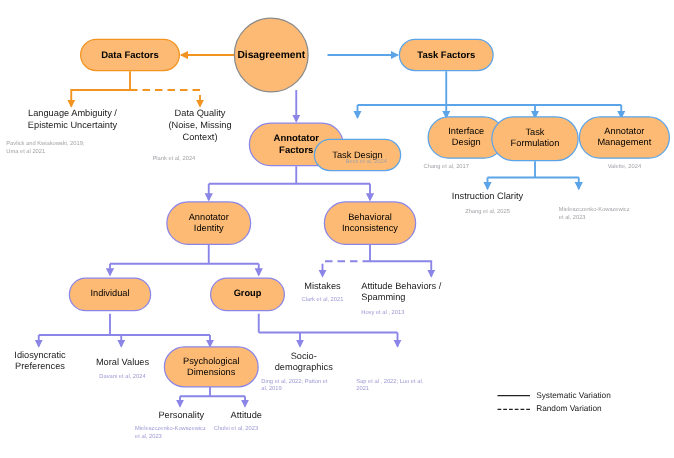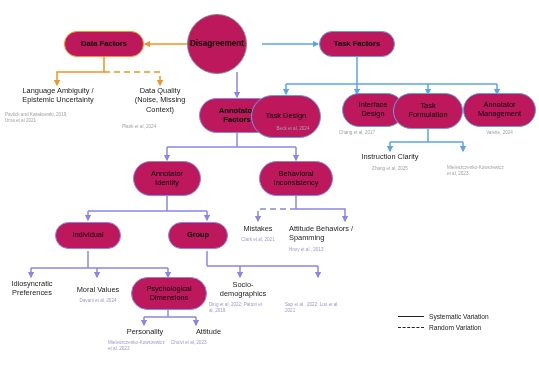--- a/index.html
+++ b/index.html
@@ -18,21 +18,21 @@
     position: absolute; left: 0; top: 0;
     width: 539px; height: 366px;
     pointer-events: none;
   }
   .node {
     position: absolute;
     display: flex; flex-direction: column;
     align-items: center; justify-content: center;
     text-align: center;
     line-height: 1.15;
-    background: #be185d;
+    background: #fdba74;
   }
   .pill {
     border-radius: 999px;
     border-width: 1.4px;
     border-style: solid;
   }
   .circ { border-radius: 50%; border: 1.4px solid #8a8a8a; }
   .b-orange { border-color: #F2941F; }
   .b-blue   { border-color: #5BA4E8; }
   .b-purple { border-color: #8B85E8; }
@@ -157,21 +157,21 @@
 
   <div class="leaf" style="left:121px; top:86px; width:78px; font-size:7.4px;">
     <div>Data Quality</div>
     <div>(Noise, Missing</div>
     <div>Context)</div>
   </div>
   <div class="cite gray" style="left:122px; top:124px; width:78px;">
     <div>Plank et al, 2024</div>
   </div>
 
-  <div class="node pill b-blue" style="left:251px; top:95px; width:70px; height:43px; font-size:7.4px;">
+  <div class="node pill b-blue" style="left:251px; top:111px; width:70px; height:26px; font-size:7.4px;">
     <span>Task Design</span>
   </div>
   <div class="cite gray" style="left:258px; top:126px; width:70px; text-align:center;">
     <div>Beck et al, 2024</div>
   </div>
 
   <div class="node pill b-blue" style="left:342px; top:93px; width:62px; height:34px; font-size:7.4px;">
     <span>Interface</span>
     <span>Design</span>
   </div>
@@ -269,21 +269,21 @@
   </div>
 
   <div class="leaf" style="left:114px; top:327px; width:62px; font-size:7.4px;">
     <div>Personality</div>
   </div>
   <div class="cite purple" style="left:108px; top:340px; width:70px;">
     <div>Mieleszczenko-Kowszewicz</div>
     <div>et al, 2023</div>
   </div>
 
-  <div class="leaf" style="left:173px; top:327px; width:48px; font-size:7.4px;text-align:right;">
+  <div class="leaf" style="left:173px; top:327px; width:48px; font-size:7.4px;">
     <div>Attitude</div>
   </div>
   <div class="cite purple" style="left:171px; top:340px; width:60px;">
     <div>Chulvi et al, 2023</div>
   </div>
 
   <div class="legend" style="left:398px; top:313px;">
     <div class="legend-row">
       <span class="ln-solid"></span>
       <span class="legend-label">Systematic Variation</span>

